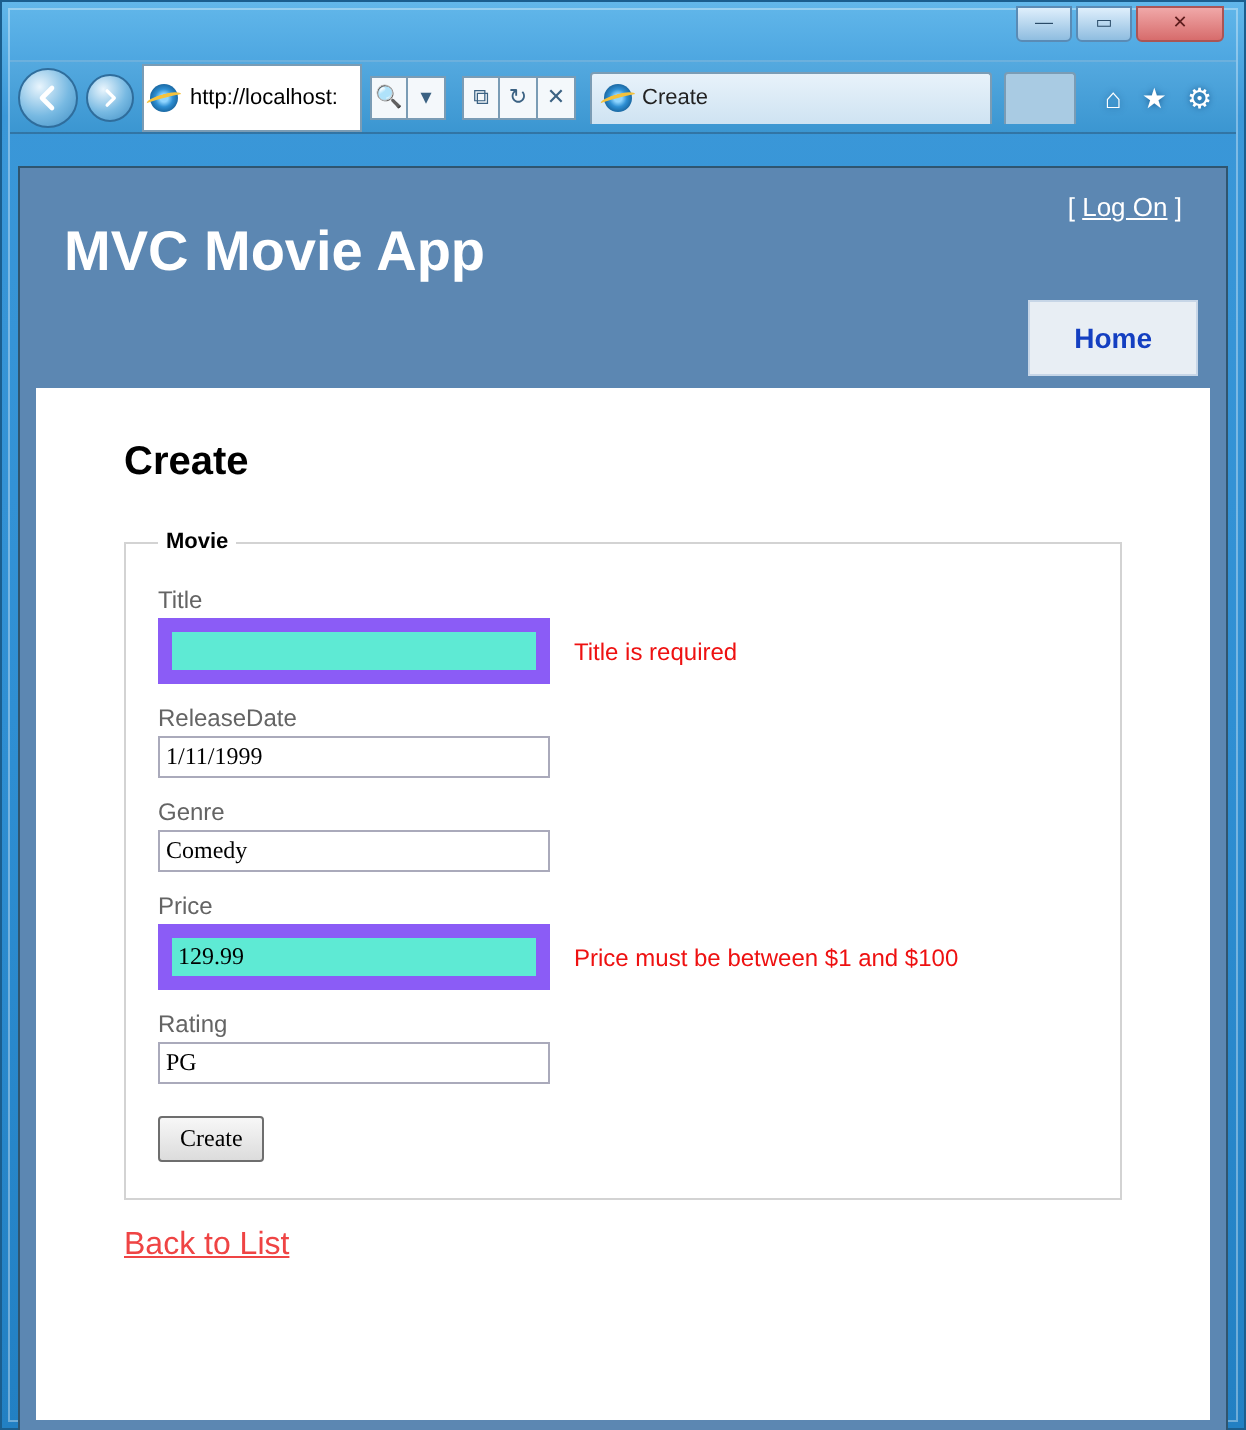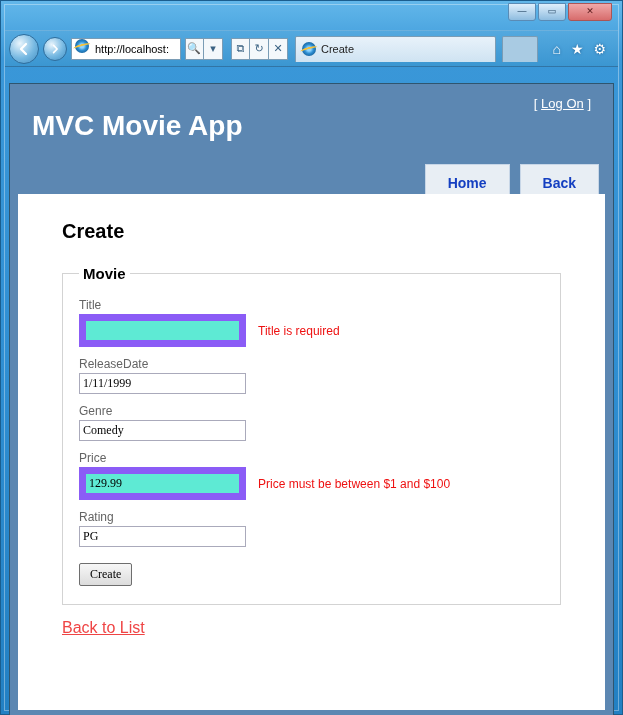--- a/index.html
+++ b/index.html
@@ -51,22 +51,22 @@
     background: radial-gradient(circle at 35% 30%, #e9f5fd, #77b9e2 55%, #418fc4);
     border:1px solid #2f6d9c;
     display:flex; align-items:center; justify-content:center;
     color:#fff; font-size:16px; font-weight:bold;
     cursor:pointer;
   }
   .nav-btn.fwd { width:24px; height:24px; font-size:12px; }
   .nav-btn svg { stroke:#fff; }
   .address {
     flex:0 0 110px;
-    height:22px; background:#fff; border:1px solid #7a9cb5;
-    display:flex; padding:0 3px; gap:4px;
+    height:34px; background:#fff; border:1px solid #7a9cb5;
+    display:flex; align-items:center; padding:0 3px; gap:4px;
     font-size:11px; color:#333;
   }
   .address input {
     border:none; outline:none; flex:1; width:100%; font-size:11px; font-family:inherit;
   }
   .ie-e {
     width:14px; height:14px; display:inline-block;
     background: radial-gradient(circle at 50% 50%, #8fd5ff 20%, #2e8fd3 45%, #1b6aa5 70%);
     border-radius:50%; position:relative;
   }
@@ -119,22 +119,22 @@
     position:absolute; top:12px; right:22px;
     font-size:13px; color:#fff;
   }
   .login-display a { color:#fff; text-decoration:underline; }
   .site-title {
     color:#fff; font-family:Verdana, sans-serif;
     font-weight:bold; font-size:28px;
     padding:26px 0 0 22px; margin:0;
   }
   .menu {
-    position:absolute; top:80px; right:14px;
-    display:flex; gap:10px;
+    position:absolute; top:66px; right:14px;
+    display:flex; gap:10px;flex-direction:column;
   }
   .menu a {
     display:block; padding:10px 22px;
     background:#e8eef4; border:1px solid #c7d6e7;
     color:#143fc1; font-size:14px; font-weight:bold;
     text-decoration:none; font-family:Verdana,sans-serif;
   }
 
   .content-box {
     position:absolute; top:110px; left:8px; right:8px; bottom:8px;
@@ -142,26 +142,26 @@
     font-family:Verdana,Arial,sans-serif; color:#333;
   }
   .content-box h2 {
     margin:0 0 22px 0; font-size:20px; font-weight:bold;
     font-family:Verdana,sans-serif; color:#000;
   }
   fieldset {
     border:1px solid #d3d3d3; padding:6px 16px 18px 16px; margin:0 0 14px 0;
   }
   legend {
-    font-size:15px; font-weight:bold; padding:0 4px; color:#000;
+    font-size:11px; font-weight:bold; padding:0 4px; color:#000;
   }
   .editor-label { font-size:12px; color:#646464; margin-top:10px; }
   .editor-field { margin-top:2px; display:flex; align-items:center; gap:12px; }
   .editor-field input[type=text] {
-    width:167px; font-family:Verdana; font-size:12px;
+    width:196px; font-family:Verdana; font-size:12px;
     border:1px solid #aab; padding:2px 3px; outline:none;
   }
   .editor-field input.input-error {
     background:#5eead4; border:7px solid #8b5cf6;
   }
   .field-validation-error {
     color:#e11; font-size:12px;
   }
   .submit-row { margin-top:16px; }
   .submit-row button {

